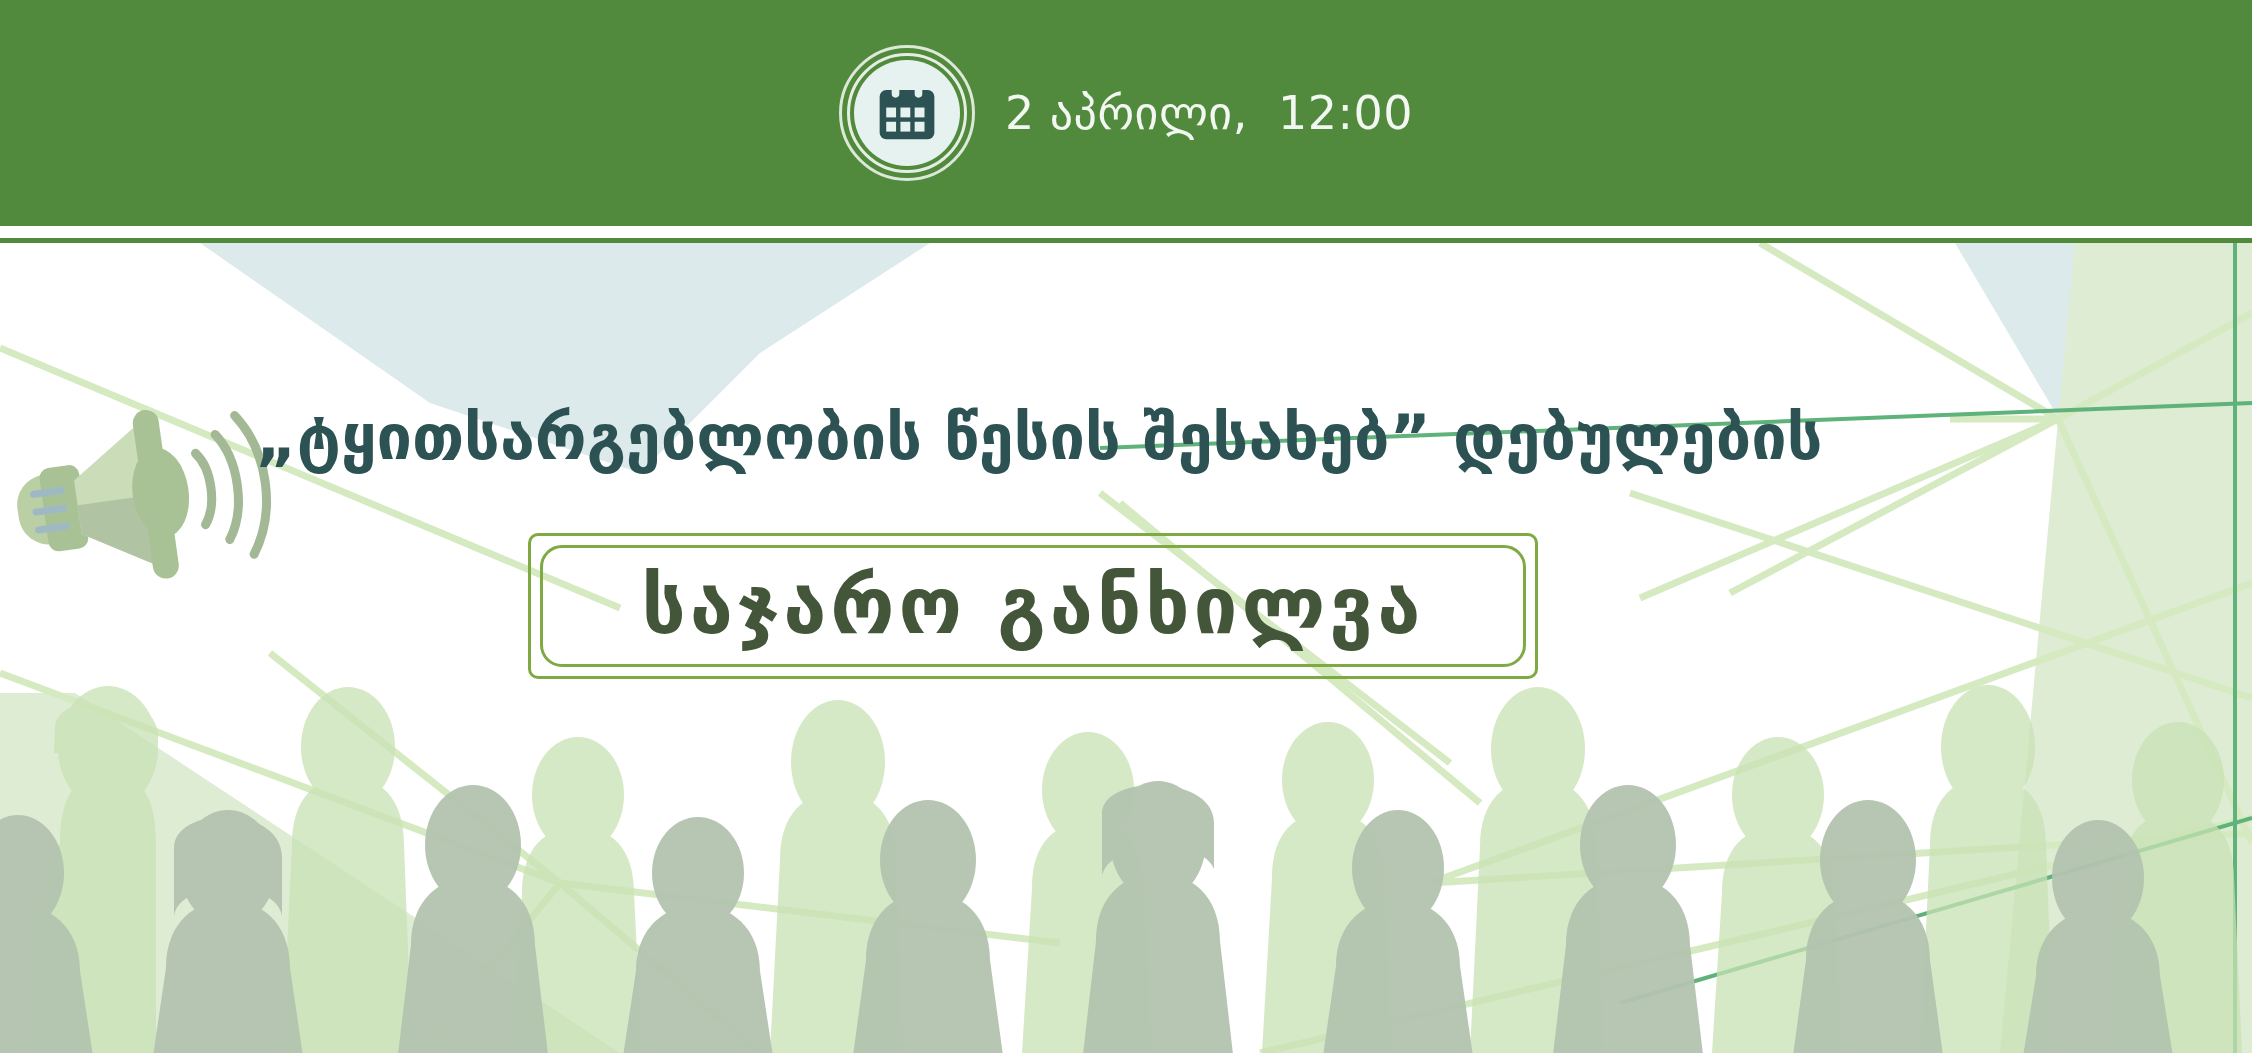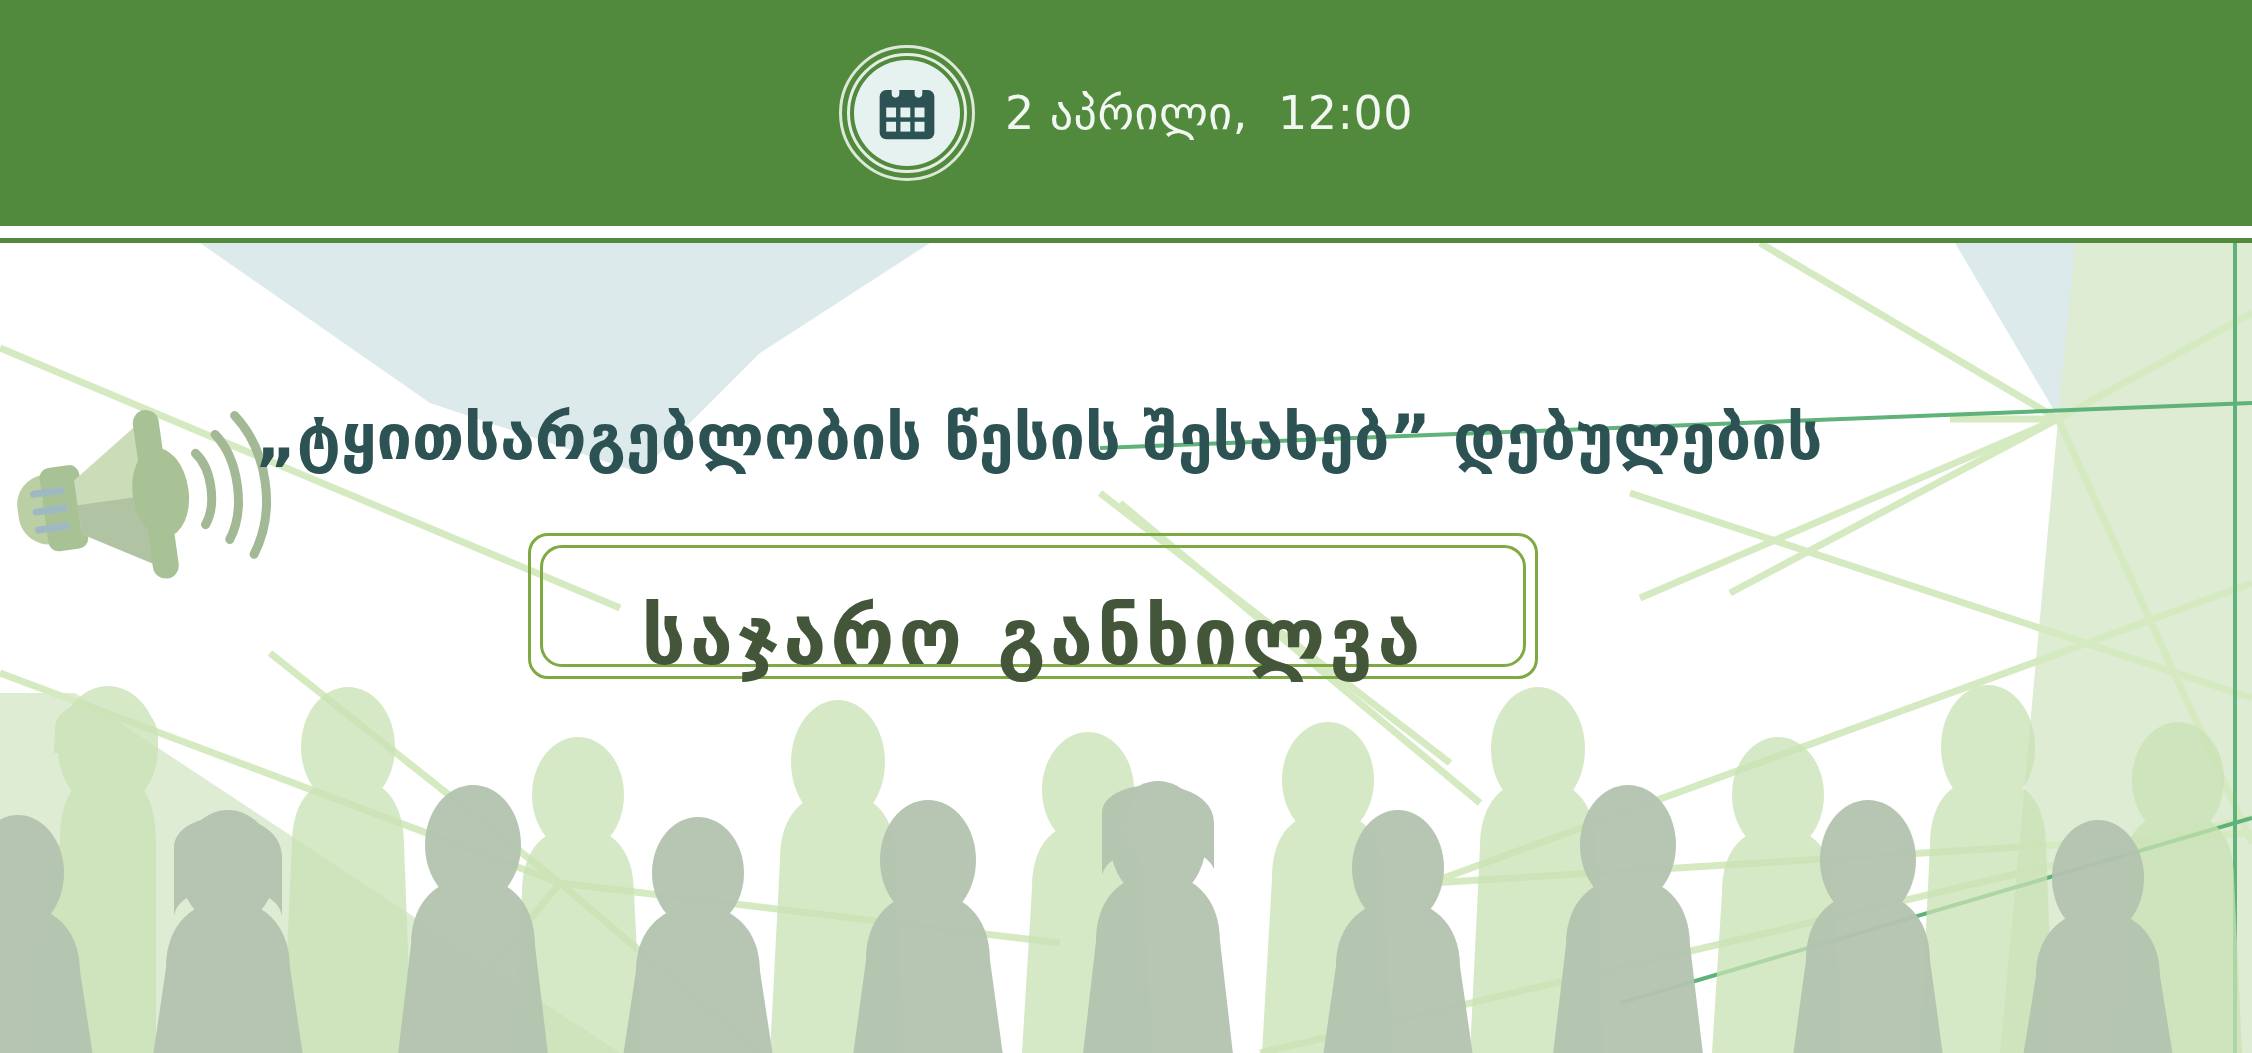--- a/index.html
+++ b/index.html
@@ -75,23 +75,23 @@
     letter-spacing:0px;
     white-space:nowrap;
     font-family:"DejaVu Sans",sans-serif;
     line-height:1;
     text-align:center;
     margin-left:34px;
   }
   #highlight-box{
     margin-top:64px;margin-left:22px;
     width:1010px;height:146px;
-    border:3px solid #7FAA43;border-radius:20px;
+    border:3px solid #7FAA43;border-radius:10px;
     box-sizing:border-box;
-    display:flex;align-items:flex-end;justify-content:center;
+    display:flex;align-items:center;justify-content:center;
     background:transparent;
     position:relative;
   }
   #highlight-box::before{
     content:"";position:absolute;left:9px;top:9px;right:9px;bottom:9px;
     border:3px solid #7FAA43;border-radius:22px;box-sizing:border-box;
     pointer-events:none;
   }
   #highlight-text{
     color:#44563A;font-size:78px;font-weight:bold;letter-spacing:4px;

